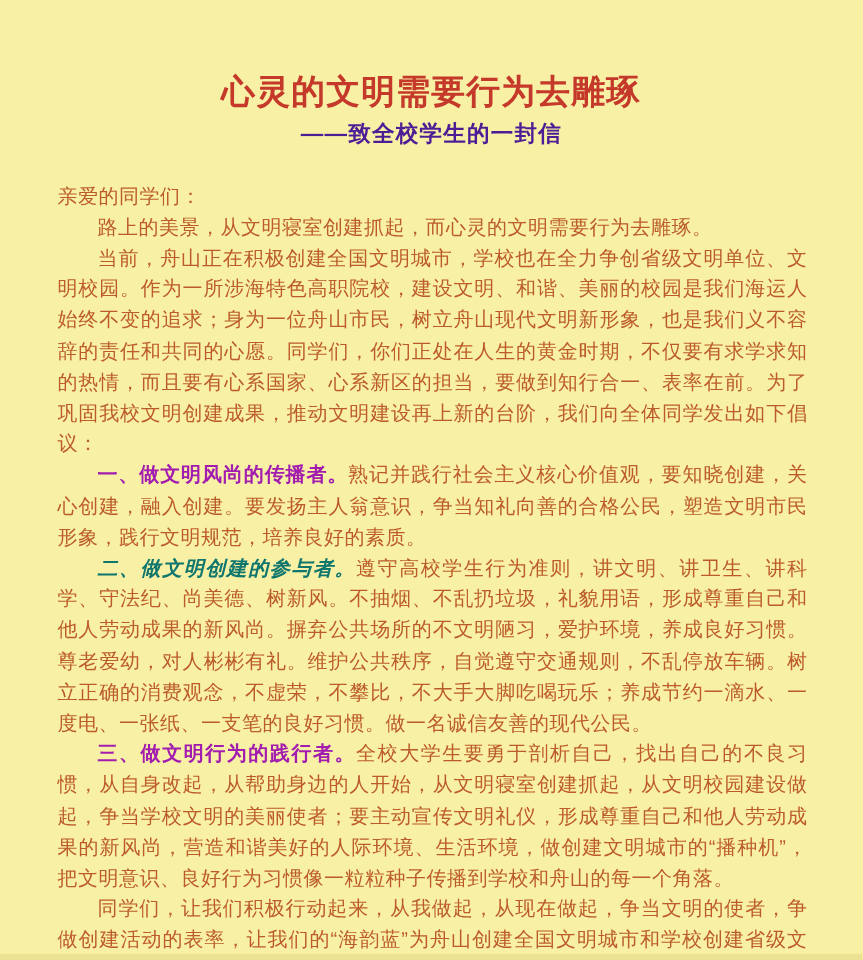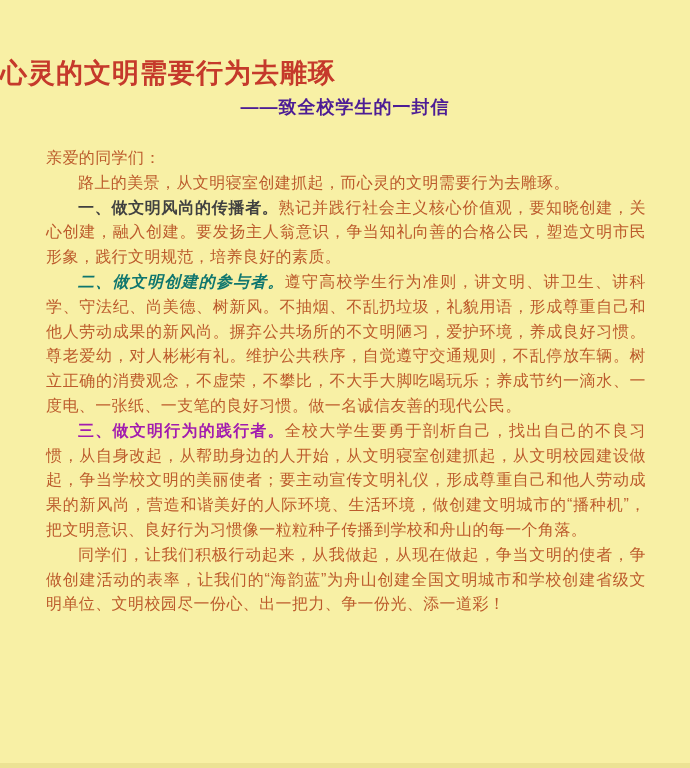--- a/index.html
+++ b/index.html
@@ -11,20 +11,21 @@
     overflow: hidden;
     position: relative;
   }
   .page {
     width: 690px;
     height: 768px;
     position: relative;
   }
   .title {
     padding-top: 56px;
+    text-align: center;
     font-size: 27px;
     font-weight: bold;
     letter-spacing: 1px;
     line-height: 34px;
   }
   .subtitle {
     margin-top: 5px;
     text-align: center;
     font-size: 18px;
     font-weight: bold;
@@ -61,22 +62,23 @@
 
 <div class="page">
 
   <div class="title" style="color: rgb(197, 57, 43);">心灵的文明需要行为去雕琢</div>
   <div class="subtitle" style="color: #4c1d95;">——致全校学生的一封信</div>
 
   <div class="letter-body" style="color: rgb(188, 91, 44);">
     <p class="salutation">亲爱的同学们：</p>
 
     <p>路上的美景，从文明寝室创建抓起，而心灵的文明需要行为去雕琢。</p>
+    <p>当前，舟山正在积极创建全国文明城市，学校也在全力争创省级文明单位、文明校园。作为一所涉海特色高职院校，建设文明、和谐、美丽的校园是我们海运人始终不变的追求；身为一位舟山市民，树立舟山现代文明新形象，也是我们义不容辞的责任和共同的心愿。同学们，你们正处在人生的黄金时期，不仅要有求学求知的热情，而且要有心系国家、心系新区的担当，要做到知行合一、表率在前。为了巩固我校文明创建成果，推动文明建设再上新的台阶，我们向全体同学发出如下倡议：</p>
 
-    <p><span class="proposal-lead" style="color: #404040;">一、做文明风尚的传播者。</span><span>熟记并践行社会主义核心价值观，要知晓创建，关心创建，融入创建。要发扬主人翁意识，争当知礼向善的合格公民，塑造文明市民形象，践行文明规范，培养良好的素质。</span></p>
+    <p><span class="proposal-lead" style="color: #a21caf;">一、做文明风尚的传播者。</span><span>熟记并践行社会主义核心价值观，要知晓创建，关心创建，融入创建。要发扬主人翁意识，争当知礼向善的合格公民，塑造文明市民形象，践行文明规范，培养良好的素质。</span></p>
 
     <p><span class="proposal-lead" style="color: #0f766e; font-style: italic;">二、做文明创建的参与者。</span><span>遵守高校学生行为准则，讲文明、讲卫生、讲科学、守法纪、尚美德、树新风。不抽烟、不乱扔垃圾，礼貌用语，形成尊重自己和他人劳动成果的新风尚。摒弃公共场所的不文明陋习，爱护环境，养成良好习惯。尊老爱幼，对人彬彬有礼。维护公共秩序，自觉遵守交通规则，不乱停放车辆。树立正确的消费观念，不虚荣，不攀比，不大手大脚吃喝玩乐；养成节约一滴水、一度电、一张纸、一支笔的良好习惯。做一名诚信友善的现代公民。</span></p>
 
     <p><span class="proposal-lead" style="color: #a21caf;">三、做文明行为的践行者。</span><span>全校大学生要勇于剖析自己，找出自己的不良习惯，从自身改起，从帮助身边的人开始，从文明寝室创建抓起，从文明校园建设做起，争当学校文明的美丽使者；要主动宣传文明礼仪，形成尊重自己和他人劳动成果的新风尚，营造和谐美好的人际环境、生活环境，做创建文明城市的“播种机”，把文明意识、良好行为习惯像一粒粒种子传播到学校和舟山的每一个角落。</span></p>
 
     <p>同学们，让我们积极行动起来，从我做起，从现在做起，争当文明的使者，争做创建活动的表率，让我们的“海韵蓝”为舟山创建全国文明城市和学校创建省级文明单位、文明校园尽一份心、出一把力、争一份光、添一道彩！</p>
   </div>
 
   <div class="bottom-strip" style="background: rgb(236, 226, 148);"></div>
 </div>

